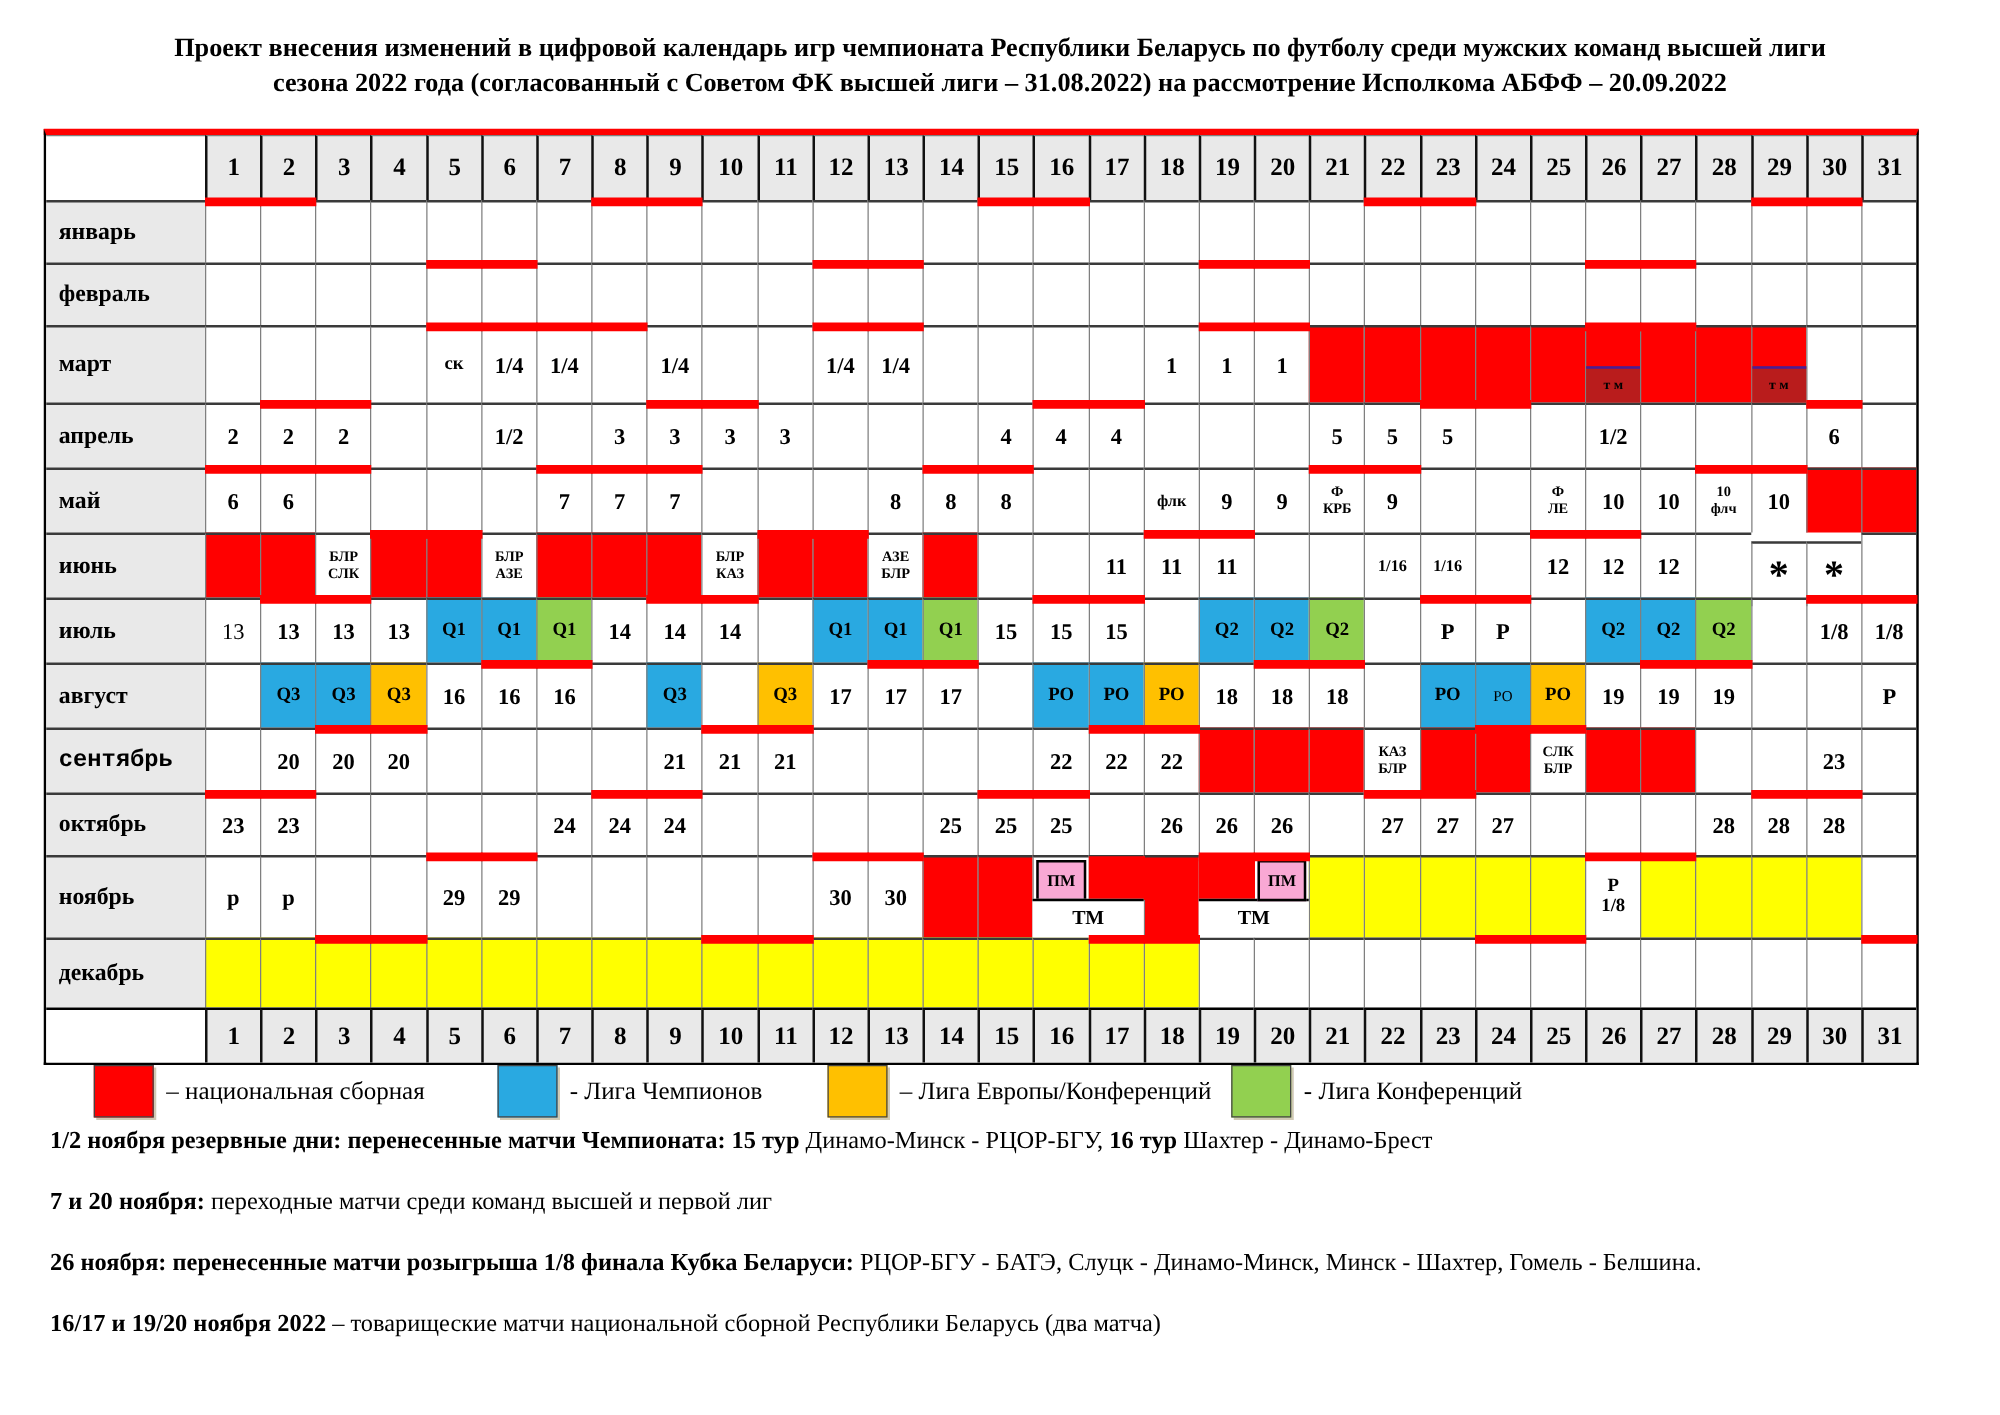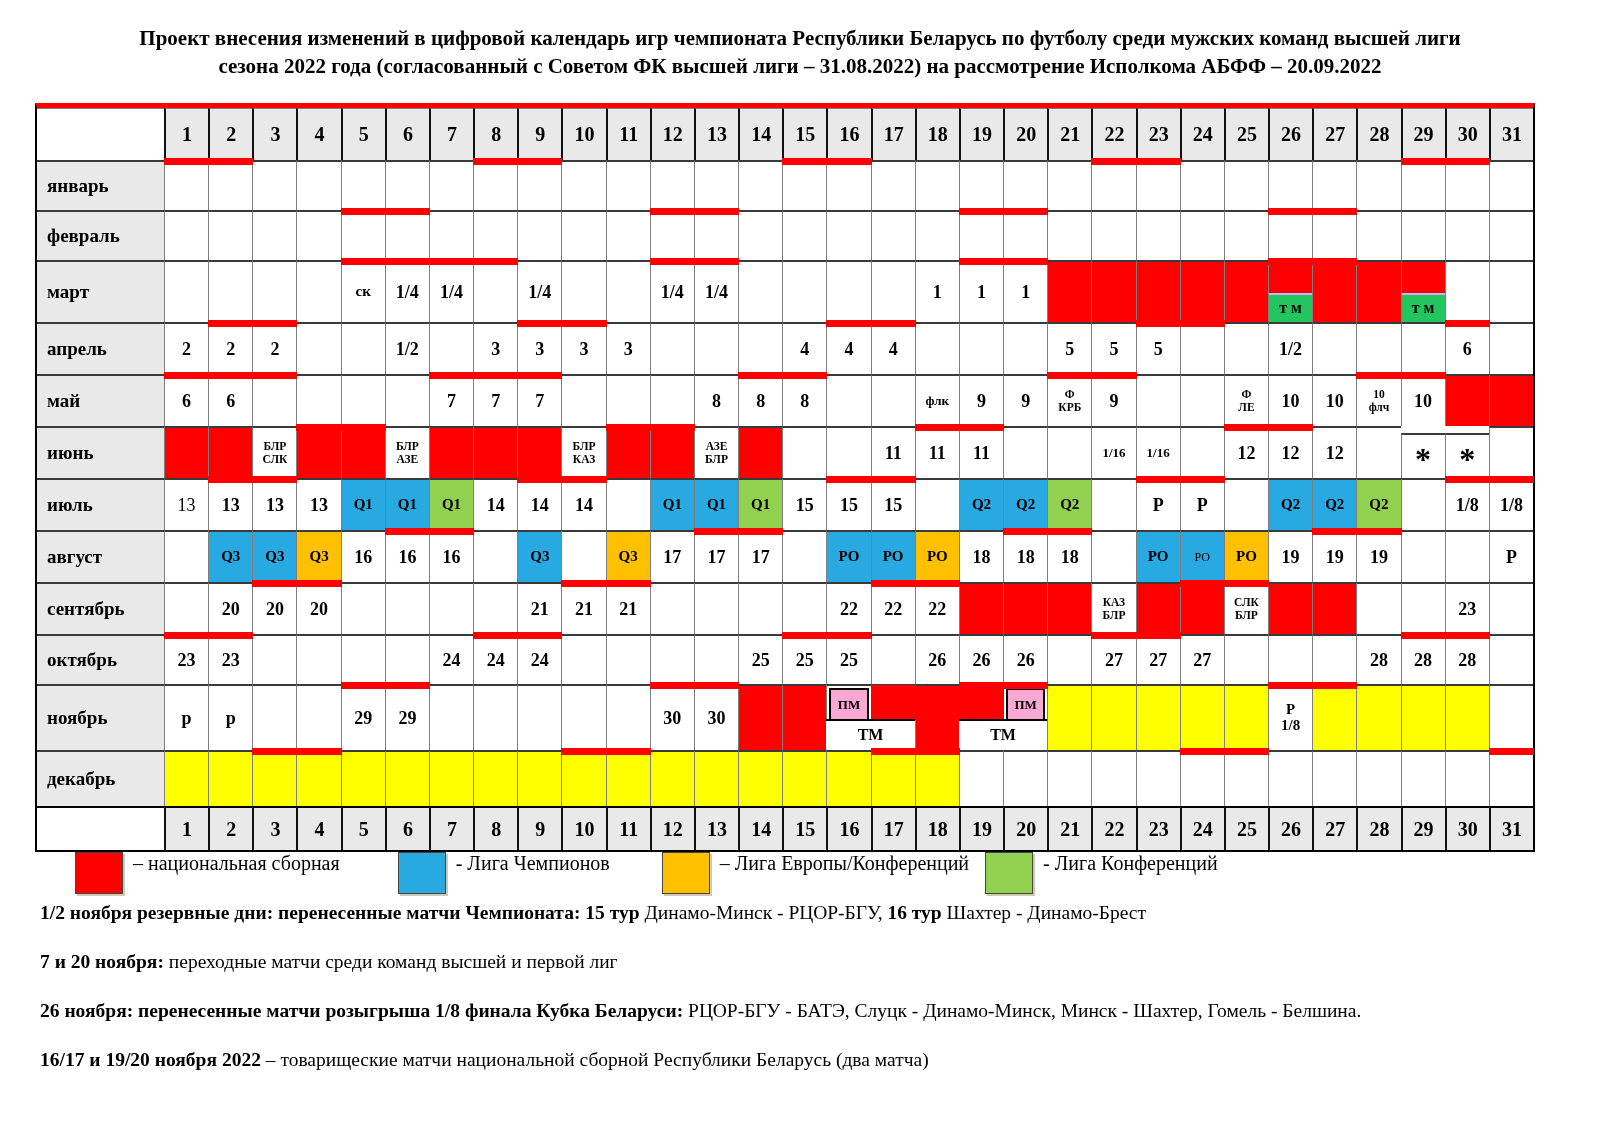--- a/index.html
+++ b/index.html
@@ -17,29 +17,29 @@
   .corner{background:#fff;}
   .mlabel{background:#e9e9e9;justify-content:flex-start;padding-left:10px;font-size:19px;border-left:none;}
   .ft{border-top:2px solid #000;}
   .wkbar{position:absolute;top:-4px;left:-1px;right:-1px;height:7px;background:#f00;z-index:3;}
   .sz-m{font-size:15px;}
   .sz-s{font-size:11.5px;line-height:1.1;}
   .sz-xs{font-size:13px;}
   .sz-xsn{font-size:12px;font-weight:normal;}
   .sz-norm{font-weight:normal;}
   .sz-star{font-size:32px;transform:translateY(7px);}
-  .sub{position:absolute;left:0;right:0;bottom:0;height:45%;background:#22c55e;border-top:2px solid #c4b5fd;
-       display:flex;align-items:center;justify-content:center;font-size:16px;font-weight:bold;z-index:2;}
+  .sub{position:absolute;left:0;right:0;bottom:0;height:45%;background:#b91c1c;border-top:2px solid #4c1d95;
+       display:flex;align-items:center;justify-content:center;font-size:11px;font-weight:bold;z-index:2;}
   .halfred{position:absolute;top:-1px;left:-1px;right:-1px;height:55%;z-index:1;}
   .pmbox{position:absolute;top:2px;left:2px;right:2px;height:46%;background:#f9a8d4;border:2px solid #000;
          display:flex;align-items:center;justify-content:center;font-size:13px;font-weight:bold;z-index:2;}
   .tmspan{position:absolute;bottom:0;left:-1px;height:46%;width:calc(200% + 2px);background:#fff;border-top:2px solid #000;
           display:flex;align-items:center;justify-content:center;font-size:16px;font-weight:bold;z-index:2;}
   .legend{position:absolute;left:35px;top:852px;width:1530px;display:flex;align-items:center;}
-  .leg-item{display:flex;}
+  .leg-item{display:flex;align-items:center;}
   .leg-swatch{width:46px;height:40px;border:1px solid #444;margin-right:10px;box-shadow:2px 2px 0 rgba(120,100,40,.35);}
   .leg-label{font-size:20px;white-space:nowrap;}
   .footnotes{position:absolute;left:40px;top:902px;width:1540px;font-size:19.5px;}
   .fn{margin-bottom:27px;}
   .fn b{font-weight:bold;}
 </style>
 </head>
 <body>
 
 <div class="title">
@@ -903,21 +903,21 @@
         </div>
       </div>
       <div class="c row-top2"></div>
       <div class="c row-top2"></div>
       <div class="c row-top2">
         <div>
           <div>Р</div>
         </div>
       </div>
       <div class="c mlabel row-top2 first">
-        <div style="display: flex; flex-direction: column; align-items: center;">
+        <div style="display: flex; flex-direction: column; align-items: center; font-family: Liberation Mono, monospace;">
           <div>сентябрь</div>
         </div>
       </div>
       <div class="c row-top2"></div>
       <div class="c row-top2">
         <div>
           <div>20</div>
         </div>
       </div>
       <div class="c row-top2">

